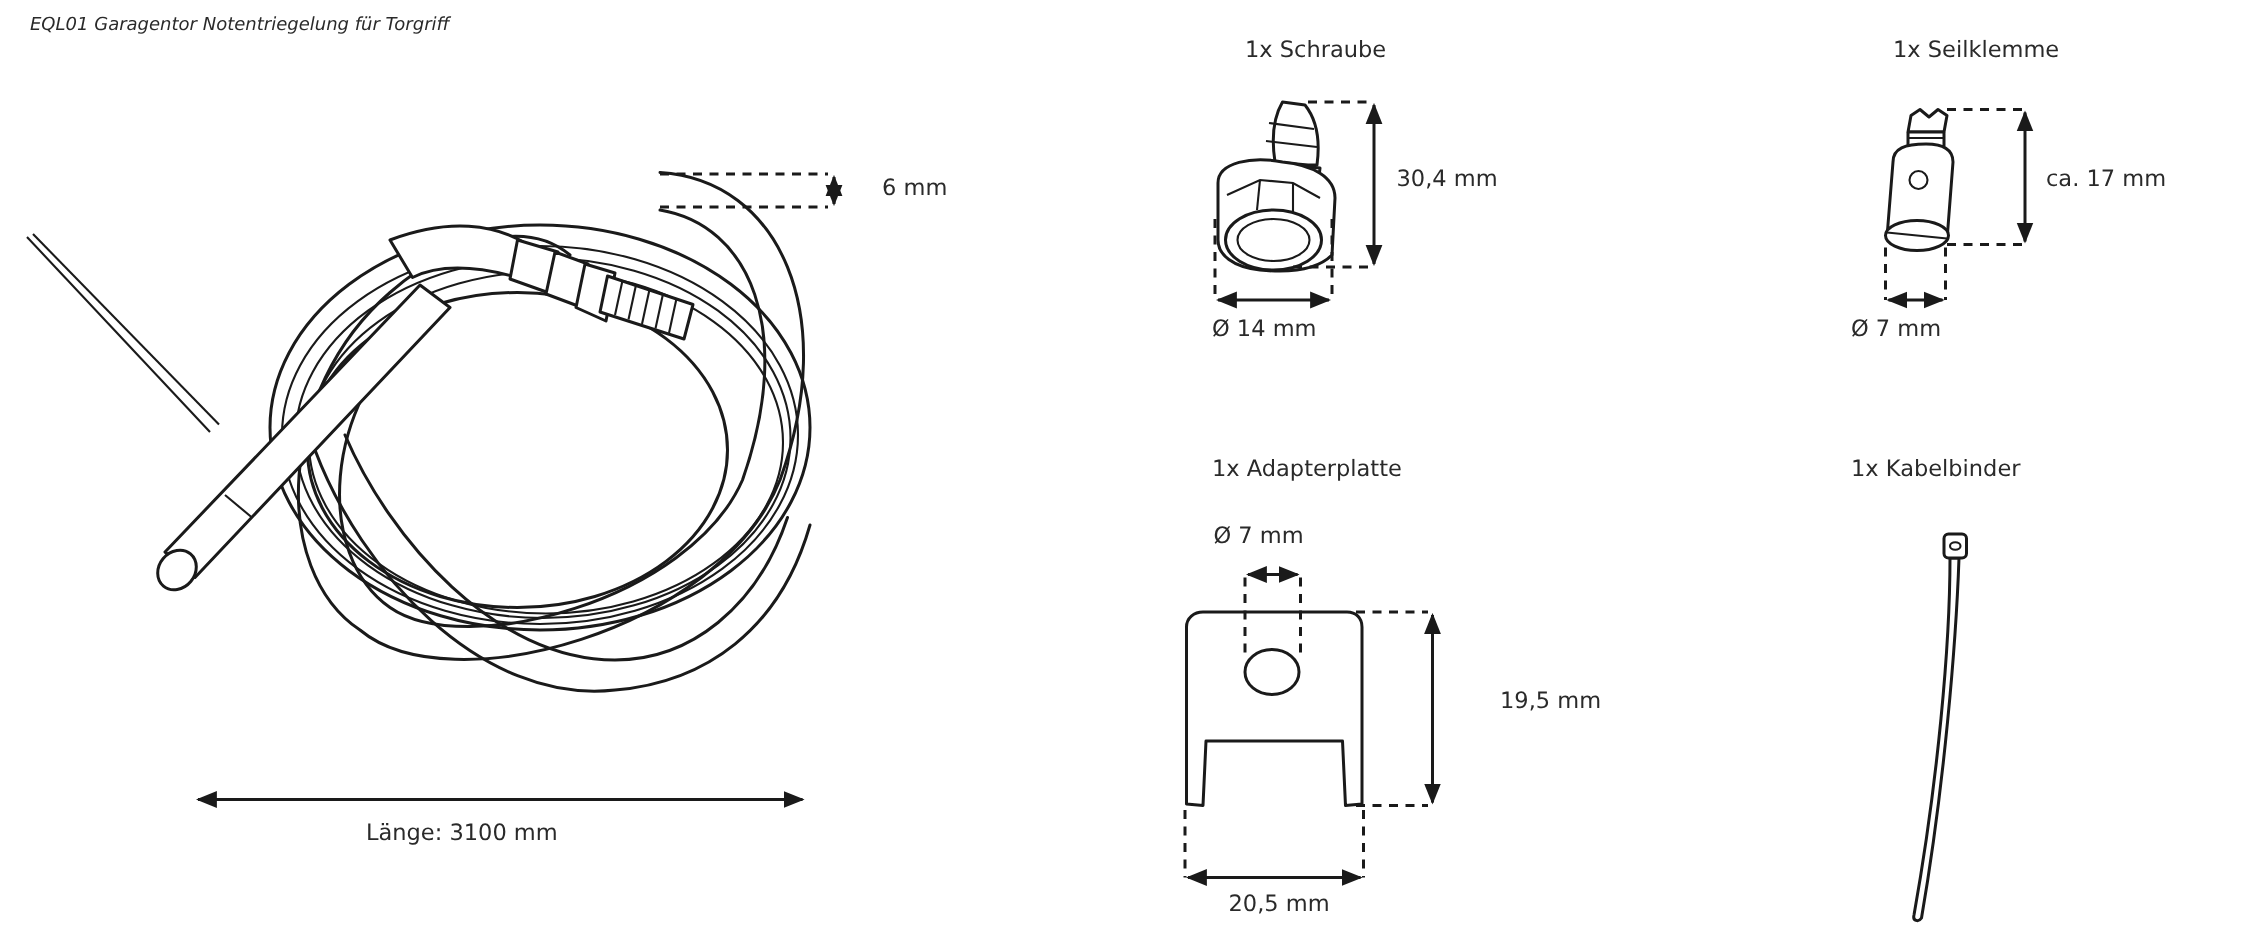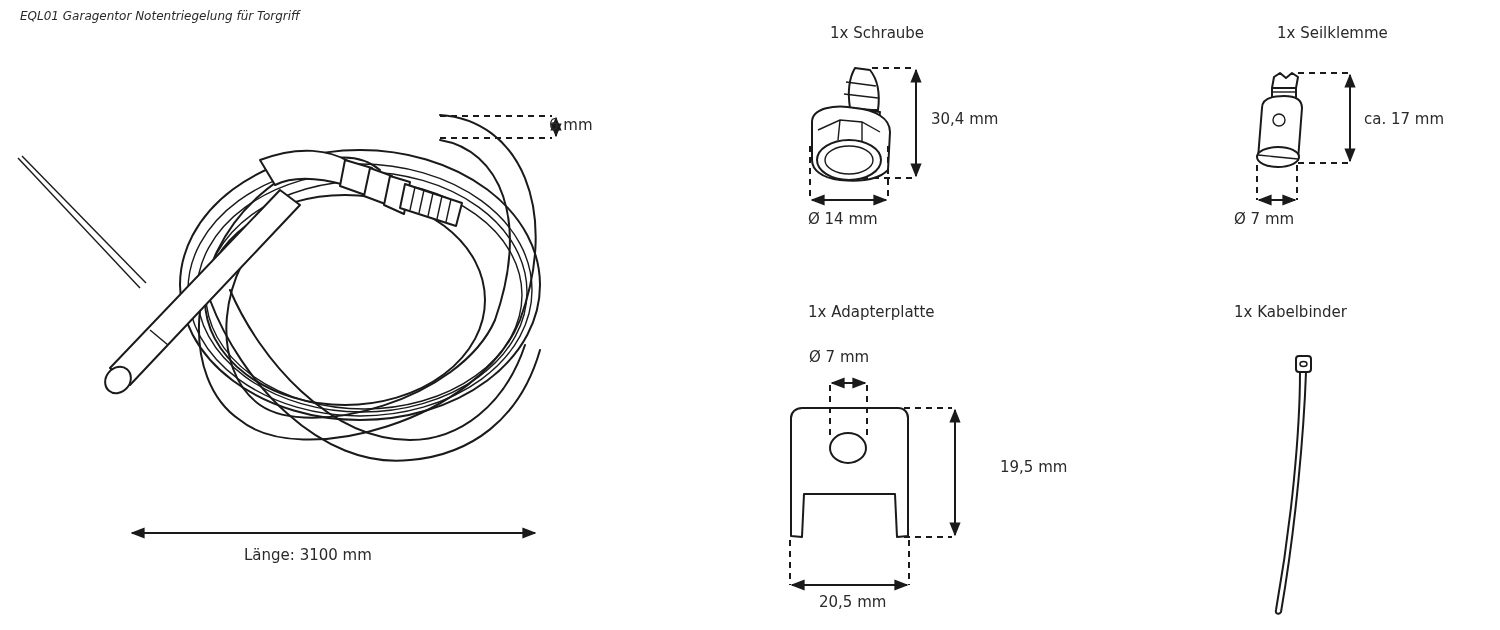--- a/index.html
+++ b/index.html
@@ -126,28 +126,28 @@
     <line class="dimline" x1="792" y1="585" x2="907" y2="585" marker-start="url(#arr)" marker-end="url(#arr)"></line>
   </g>
 
   <g>
     <path class="stroke" d="M1300,372 C1300,430 1292,520 1276,610 C1275,614 1279,615 1281,612 C1296,525 1304,430 1306,372 Z"></path>
     <rect class="stroke" x="1296" y="356" width="15" height="16" rx="3"></rect>
     <ellipse class="thin" cx="1303.5" cy="364" rx="3.5" ry="2.5"></ellipse>
   </g>
 </svg>
 
-<div class="lbl" style="left:549px; top:118px;">6 mm</div>
+<div class="lbl" style="left:588px; top:118px;">6 mm</div>
 <div class="lbl" style="left:244px; top:548px;">Länge: 3100 mm</div>
 
 <div class="lbl" style="left:830px; top:26px;">1x Schraube</div>
 <div class="lbl" style="left:931px; top:112px;">30,4 mm</div>
 <div class="lbl" style="left:808px; top:212px;">Ø 14 mm</div>
 
-<div class="lbl" style="left:1262px; top:26px;margin-left:15px;">1x Seilklemme</div>
+<div class="lbl" style="left:1262px; top:26px;">1x Seilklemme</div>
 <div class="lbl" style="left:1364px; top:112px;">ca. 17 mm</div>
 <div class="lbl" style="left:1234px; top:212px;">Ø 7 mm</div>
 
 <div class="lbl" style="left:808px; top:305px;">1x Adapterplatte</div>
 <div class="lbl" style="left:809px; top:350px;">Ø 7 mm</div>
 <div class="lbl" style="left:1000px; top:460px;">19,5 mm</div>
 <div class="lbl" style="left:803px; top:595px;margin-left:16px;">20,5 mm</div>
 
 <div class="lbl" style="left:1234px; top:305px;">1x Kabelbinder</div>
 

